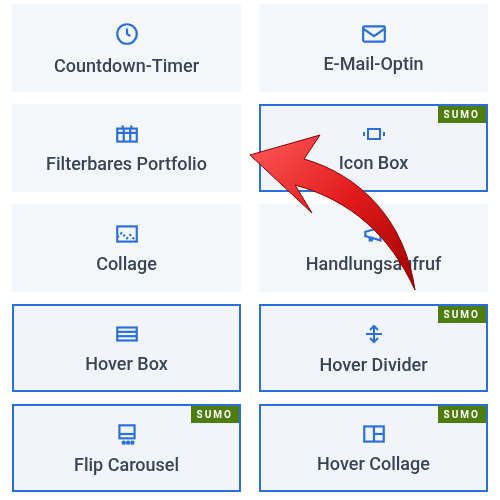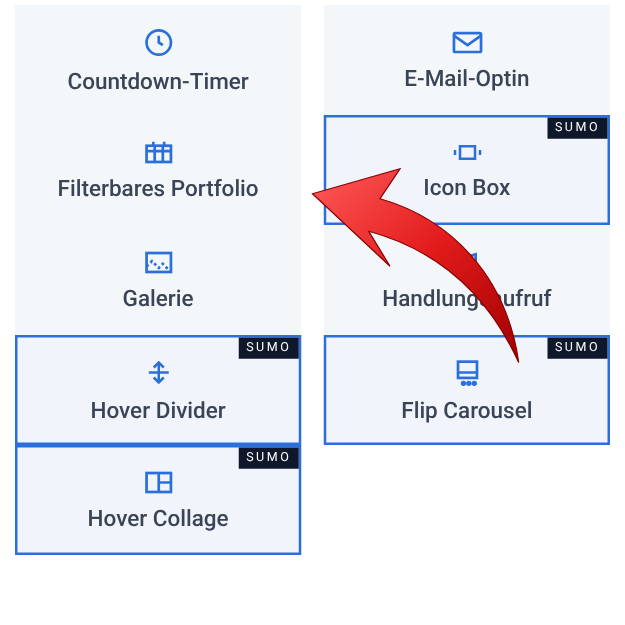--- a/index.html
+++ b/index.html
@@ -8,21 +8,21 @@
     width: 500px;
     height: 500px;
     background: #fff;
     padding: 4px 12px;
     overflow: hidden;
     position: relative;
   }
   .grid {
     display: grid;
     grid-template-columns: 1fr 1fr;
-    gap: 0 18px;
+    gap: 12px 18px;
   }
   .card {
     background: #f4f7fa;
     border: 1px solid transparent;
     display: flex;
     flex-direction: column;
     align-items: center;
     justify-content: center;
     height: 88px;
     position: relative;
@@ -40,25 +40,25 @@
     display: flex;
     align-items: center;
     justify-content: center;
   }
   .icon svg { display: block; }
   .label { text-align: center; white-space: nowrap; }
   .badge {
     position: absolute;
     top: 0;
     right: 0;
-    background: #0f172a;
+    background: #4d7c0f;
     color: #fff;
     font-size: 10px;
     letter-spacing: 2px;
-    font-weight: 400;
+    font-weight: 700;
     padding: 3px 6px;
   }
   .arrow {
     position: absolute;
     left: 240px;
     top: 125px;
     width: 200px;
     height: 200px;
     pointer-events: none;
   }
@@ -114,32 +114,42 @@
     <span class="label">Icon Box</span>
   </div>
 
   <div class="card">
     <span class="icon">
       <svg width="26" height="22" viewBox="0 0 24 20" fill="none" stroke="currentColor" stroke-width="2">
           <rect x="3" y="3" width="18" height="14"></rect>
           <path d="M3 13l4-4 5 5 3-3 6 6" stroke-dasharray="2 2"></path>
         </svg>
     </span>
-    <span class="label">Galerie</span>
+    <span class="label">Collage</span>
   </div>
 
   <div class="card">
     <span class="icon">
       <svg width="26" height="22" viewBox="0 0 24 20" fill="none" stroke="currentColor" stroke-width="2">
           <path d="M4 8v4l4 1v3h2v-2.5L18 16V4L4 8z"></path>
         </svg>
     </span>
     <span class="label">Handlungsaufruf</span>
   </div>
 
+  <div class="card bordered">
+    <span class="icon">
+      <svg width="26" height="22" viewBox="0 0 24 20" fill="none" stroke="currentColor" stroke-width="2">
+          <rect x="3" y="4" width="18" height="12"></rect>
+          <line x1="3" y1="8" x2="21" y2="8"></line>
+          <line x1="3" y1="12" x2="21" y2="12"></line>
+        </svg>
+    </span>
+    <span class="label">Hover Box</span>
+  </div>
 
   <div class="card bordered">
     <span class="badge">SUMO</span>
     <span class="icon">
       <svg width="24" height="24" viewBox="0 0 24 24" fill="none" stroke="currentColor" stroke-width="2">
           <line x1="12" y1="4" x2="12" y2="20"></line>
           <path d="M8 8l4-4 4 4M8 16l4 4 4-4"></path>
           <line x1="4" y1="12" x2="20" y2="12"></line>
         </svg>
     </span>

